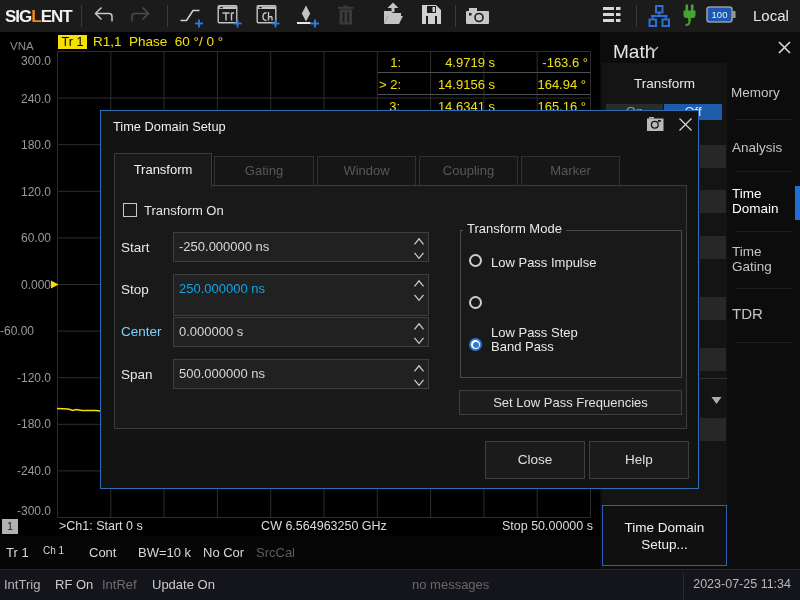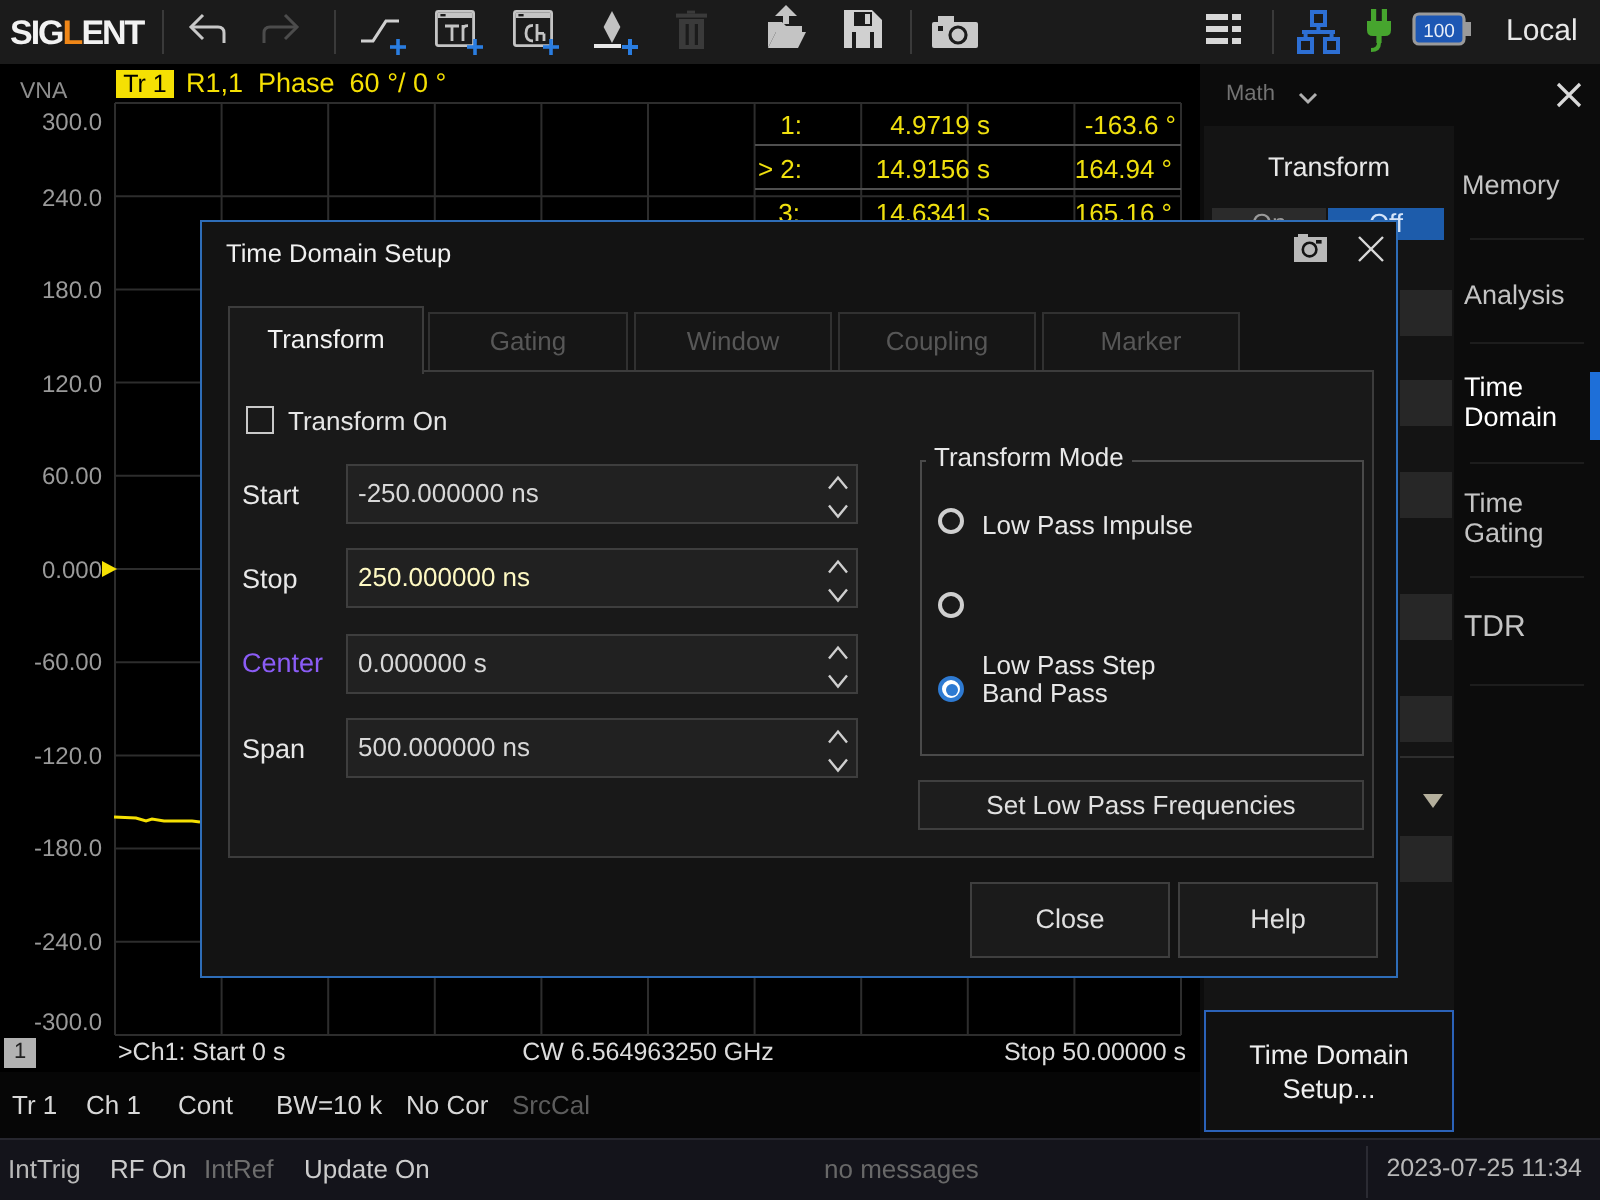--- a/index.html
+++ b/index.html
@@ -173,21 +173,21 @@
 
       <polygon points="51,248.5 58.5,252.5 51,256.5" fill="#f5e003"></polygon>
     </svg>
 
     <div class="abs" style="left:0;top:22px;width:51px;text-align:right;font-size:12px;color:#9a9a9a;">300.0</div>
     <div class="abs" style="left:0;top:60px;width:51px;text-align:right;font-size:12px;color:#9a9a9a;">240.0</div>
     <div class="abs" style="left:0;top:106px;width:51px;text-align:right;font-size:12px;color:#9a9a9a;">180.0</div>
     <div class="abs" style="left:0;top:153px;width:51px;text-align:right;font-size:12px;color:#9a9a9a;">120.0</div>
     <div class="abs" style="left:0;top:199px;width:51px;text-align:right;font-size:12px;color:#9a9a9a;">60.00</div>
     <div class="abs" style="left:0;top:246px;width:51px;text-align:right;font-size:12px;color:#9a9a9a;">0.000</div>
-    <div class="abs" style="left:0;top:292px;width:51px;text-align:right;font-size:12px;color:#9a9a9a;">-60.00</div>
+    <div class="abs" style="left:0;top:292px;width:51px;font-size:12px;color:#9a9a9a;">-60.00</div>
     <div class="abs" style="left:0;top:339px;width:51px;text-align:right;font-size:12px;color:#9a9a9a;">-120.0</div>
     <div class="abs" style="left:0;top:385px;width:51px;text-align:right;font-size:12px;color:#9a9a9a;">-180.0</div>
     <div class="abs" style="left:0;top:432px;width:51px;text-align:right;font-size:12px;color:#9a9a9a;">-240.0</div>
     <div class="abs" style="left:0;top:472px;width:51px;text-align:right;font-size:12px;color:#9a9a9a;">-300.0</div>
 
     <div class="abs" style="left:0;top:23px;width:401px;text-align:right;font-size:13px;color:#f0e00e;">1:</div>
     <div class="abs" style="left:0;top:23px;width:495px;text-align:right;font-size:13px;color:#f0e00e;">4.9719 s</div>
     <div class="abs" style="left:0;top:23px;width:588px;text-align:right;font-size:13px;color:#f0e00e;">-163.6 °</div>
     <div class="abs" style="left:0;top:45px;width:401px;text-align:right;font-size:13px;color:#f0e00e;">&gt; 2:</div>
     <div class="abs" style="left:0;top:45px;width:495px;text-align:right;font-size:13px;color:#f0e00e;">14.9156 s</div>
@@ -196,21 +196,21 @@
     <div class="abs" style="left:0;top:67px;width:495px;text-align:right;font-size:13px;color:#f0e00e;">14.6341 s</div>
     <div class="abs" style="left:0;top:67px;width:586px;text-align:right;font-size:13px;color:#f0e00e;">165.16 °</div>
 
     <div class="abs" style="left:2px;top:487px;width:16px;height:15px;background:#b2b2b2;color:#222;font-size:11px;text-align:center;line-height:15px;">1</div>
     <div class="abs" style="left:59px;top:487px;font-size:12.5px;color:#dcdcdc;">&gt;Ch1: Start 0 s</div>
     <div class="abs" style="left:57px;top:487px;width:534px;text-align:center;font-size:12.5px;color:#dcdcdc;">CW 6.564963250 GHz</div>
     <div class="abs" style="left:0;top:487px;width:593px;text-align:right;font-size:12.5px;color:#dcdcdc;">Stop 50.00000 s</div>
   </div>
 
   <div class="abs" id="rpanel" style="left:600px;top:32px;width:200px;height:537px;background:#0c0c0c;">
-    <div class="abs" style="left:13px;top:9px;font-size:11px;color:#737373;text-align:right;">Math</div>
+    <div class="abs" style="left:13px;top:9px;font-size:19px;color:#e5e5e5;text-align:right;">Math</div>
     <svg class="abs" style="left:48px;top:13px;" width="12" height="8" viewBox="0 0 12 8">
       <path d="M2 2 L6 6 L10 2" stroke="#b0b0b0" stroke-width="1.5" fill="none"></path>
     </svg>
     <svg class="abs" style="left:177px;top:8px;" width="15" height="15" viewBox="0 0 15 15">
       <path d="M2 2 L13 13 M13 2 L2 13" stroke="#d9d9d9" stroke-width="1.6"></path>
     </svg>
 
     <div class="abs" style="left:2px;top:31px;width:125px;height:444px;background:#141414;"></div>
     <div class="abs" style="left:2px;top:44px;width:125px;text-align:center;font-size:13.5px;color:#e8e8e8;">Transform</div>
 
@@ -239,21 +239,21 @@
     <div class="abs" style="left:135px;top:139px;width:57px;height:1px;background:#1d1d1d;"></div>
     <div class="abs" style="left:135px;top:199px;width:57px;height:1px;background:#1d1d1d;"></div>
     <div class="abs" style="left:135px;top:256px;width:57px;height:1px;background:#1d1d1d;"></div>
     <div class="abs" style="left:135px;top:310px;width:57px;height:1px;background:#1d1d1d;"></div>
 
     <div class="abs" style="left:2px;top:473px;width:125px;height:61px;background:#101010;border:1px solid #2b62b8;color:#f0f0f0;font-size:13.5px;text-align:center;padding-top:13px;line-height:17px;">Time Domain<br>Setup...</div>
   </div>
 
   <div class="abs" style="left:0;top:536px;width:600px;height:33px;background:#060606;">
     <div class="abs" style="left:6px;top:9px;font-size:13px;color:#d8d8d8;">Tr 1</div>
-    <div class="abs" style="left:43px;top:9px;font-size:13px;color:#d8d8d8;">Ch 1</div>
+    <div class="abs" style="left:43px;top:9px;font-size:10px;color:#d8d8d8;">Ch 1</div>
     <div class="abs" style="left:89px;top:9px;font-size:13px;color:#d8d8d8;">Cont</div>
     <div class="abs" style="left:138px;top:9px;font-size:13px;color:#d8d8d8;">BW=10 k</div>
     <div class="abs" style="left:203px;top:9px;font-size:13px;color:#d8d8d8;">No Cor</div>
     <div class="abs" style="left:256px;top:9px;font-size:13px;color:#5c5c5c;">SrcCal</div>
   </div>
 
   <div class="abs" style="left:0;top:569px;width:800px;height:31px;background:#14141b;border-top:1px solid #26262e;">
     <div class="abs" style="left:4px;top:7px;font-size:13px;color:#b8b8b8;">IntTrig</div>
     <div class="abs" style="left:55px;top:7px;font-size:13px;color:#cccccc;">RF On</div>
     <div class="abs" style="left:102px;top:7px;font-size:13px;color:#6e6e6e;">IntRef</div>
@@ -283,22 +283,22 @@
     <div class="abs" style="left:420px;top:45px;width:99px;height:29px;background:#161616;border:1px solid #313131;border-bottom:none;color:#575757;font-size:13px;text-align:center;line-height:27px;">Marker</div>
 
     <div class="abs" id="pane" style="left:13px;top:74px;width:573px;height:244px;background:#191919;border:1px solid #3c3c3c;">
 
       <div class="abs" style="left:8px;top:17px;width:14px;height:14px;border:1.5px solid #c8c8c8;background:#191919;"></div>
       <div class="abs" style="left:29px;top:17px;font-size:13px;color:#e5e5e5;">Transform On</div>
 
       <div class="abs" style="left:6px;top:54px;font-size:13.5px;color:#e8e8e8;">Start</div>
       <div class="abs" style="left:58px;top:46px;width:256px;height:30px;background:#212121;border:1px solid #3e3e3e;color:#d8d8d8;font-size:13px;line-height:28px;padding-left:5px;">-250.000000 ns</div>
       <div class="abs" style="left:6px;top:96px;font-size:13.5px;color:#e8e8e8;">Stop</div>
-      <div class="abs" style="left:58px;top:88px;width:256px;height:30px;background:#212121;border:1px solid #3e3e3e;color:#fef9c3;font-size:13px;line-height:28px;padding-left:5px;">250.000000 ns</div>
-      <div class="abs" style="left:6px;top:138px;font-size:13.5px;color:#8b5cf6;">Center</div>
+      <div class="abs" style="left:58px;top:88px;width:256px;height:42px;background:#212121;border:1px solid #3e3e3e;color:#0ea5e9;font-size:13px;line-height:28px;padding-left:5px;">250.000000 ns</div>
+      <div class="abs" style="left:6px;top:138px;font-size:13.5px;color:#7dd3fc;">Center</div>
       <div class="abs" style="left:58px;top:131px;width:256px;height:30px;background:#212121;border:1px solid #3e3e3e;color:#d8d8d8;font-size:13px;line-height:28px;padding-left:5px;">0.000000 s</div>
       <div class="abs" style="left:6px;top:181px;font-size:13.5px;color:#e8e8e8;">Span</div>
       <div class="abs" style="left:58px;top:173px;width:256px;height:30px;background:#212121;border:1px solid #3e3e3e;color:#d8d8d8;font-size:13px;line-height:28px;padding-left:5px;">500.000000 ns</div>
 
       <svg class="abs" style="left:296px;top:48px;" width="16" height="26" viewBox="0 0 16 26">
         <path d="M3.5 10.3 L8 4.8 L12.5 10.3" stroke="#cfcfcf" stroke-width="1.2" fill="none"></path>
         <path d="M3.5 18.8 L8 24.3 L12.5 18.8" stroke="#cfcfcf" stroke-width="1.2" fill="none"></path>
       </svg>
       <svg class="abs" style="left:296px;top:90px;" width="16" height="26" viewBox="0 0 16 26">
         <path d="M3.5 10.3 L8 4.8 L12.5 10.3" stroke="#cfcfcf" stroke-width="1.2" fill="none"></path>

